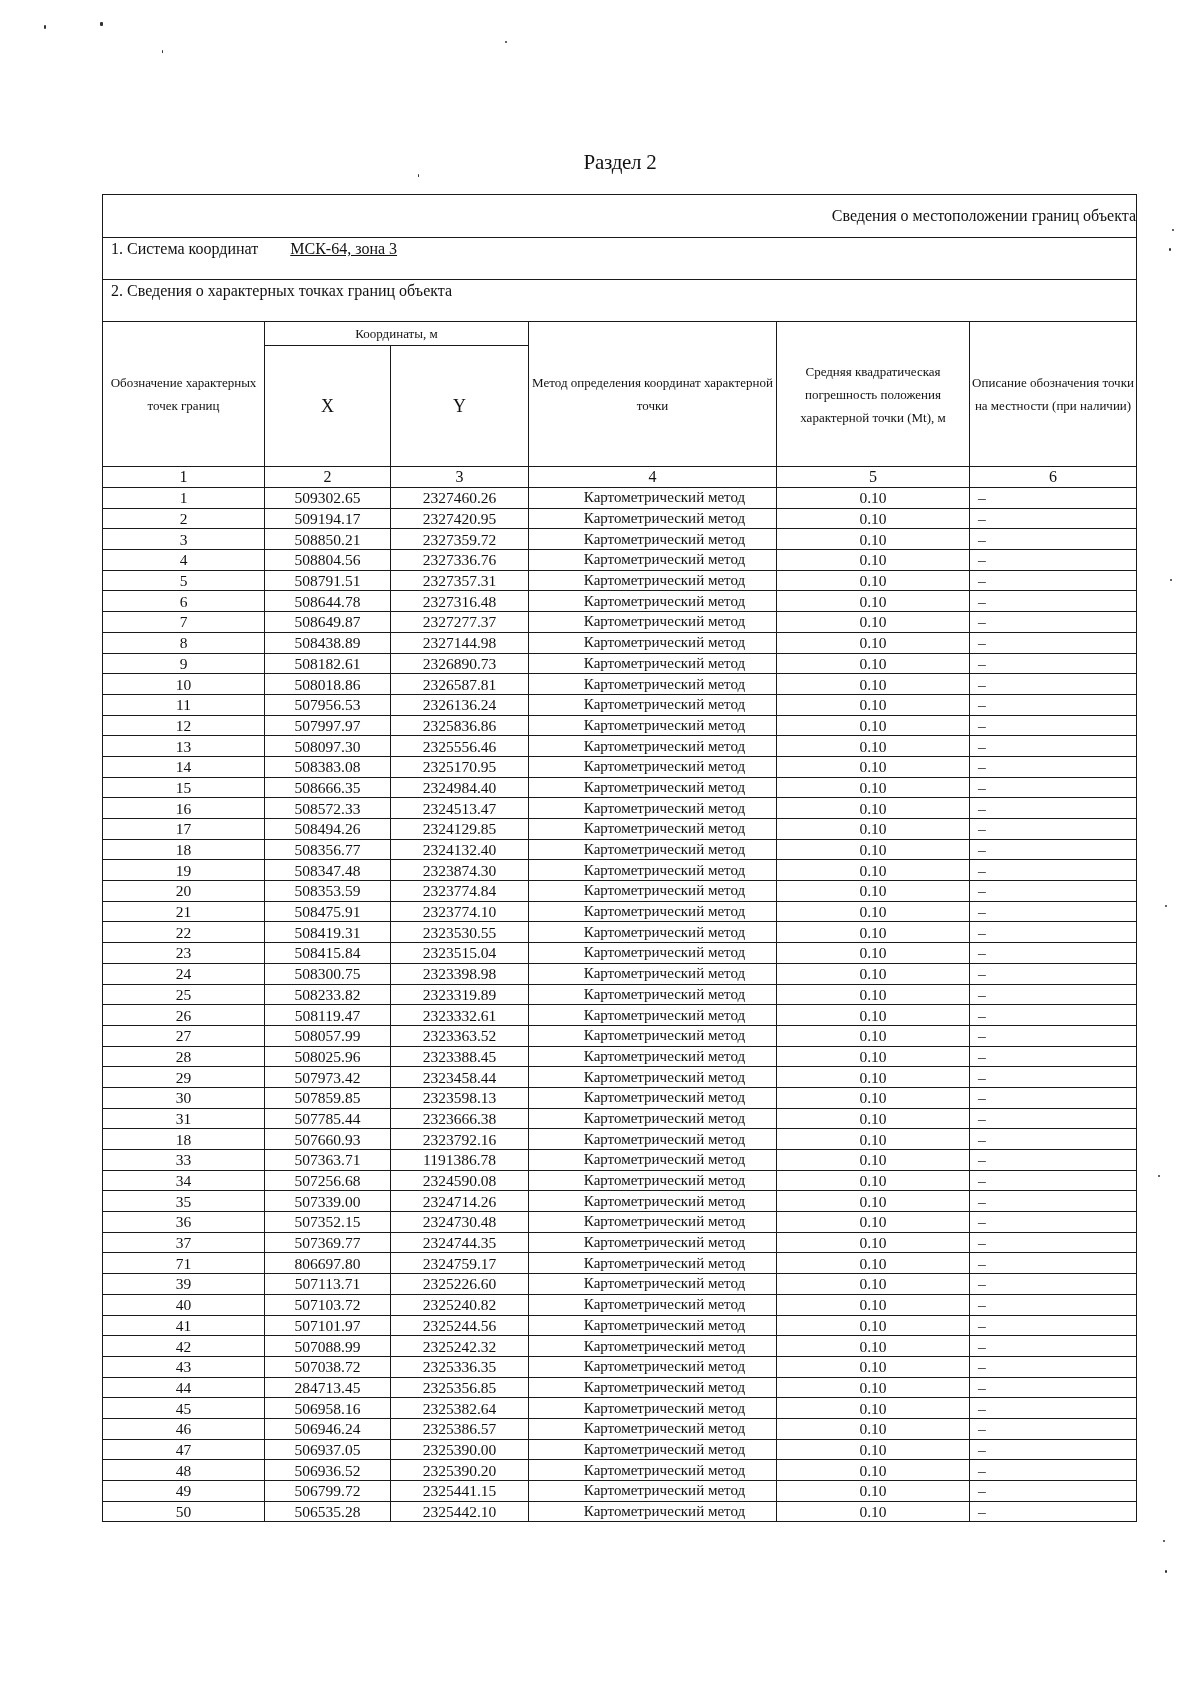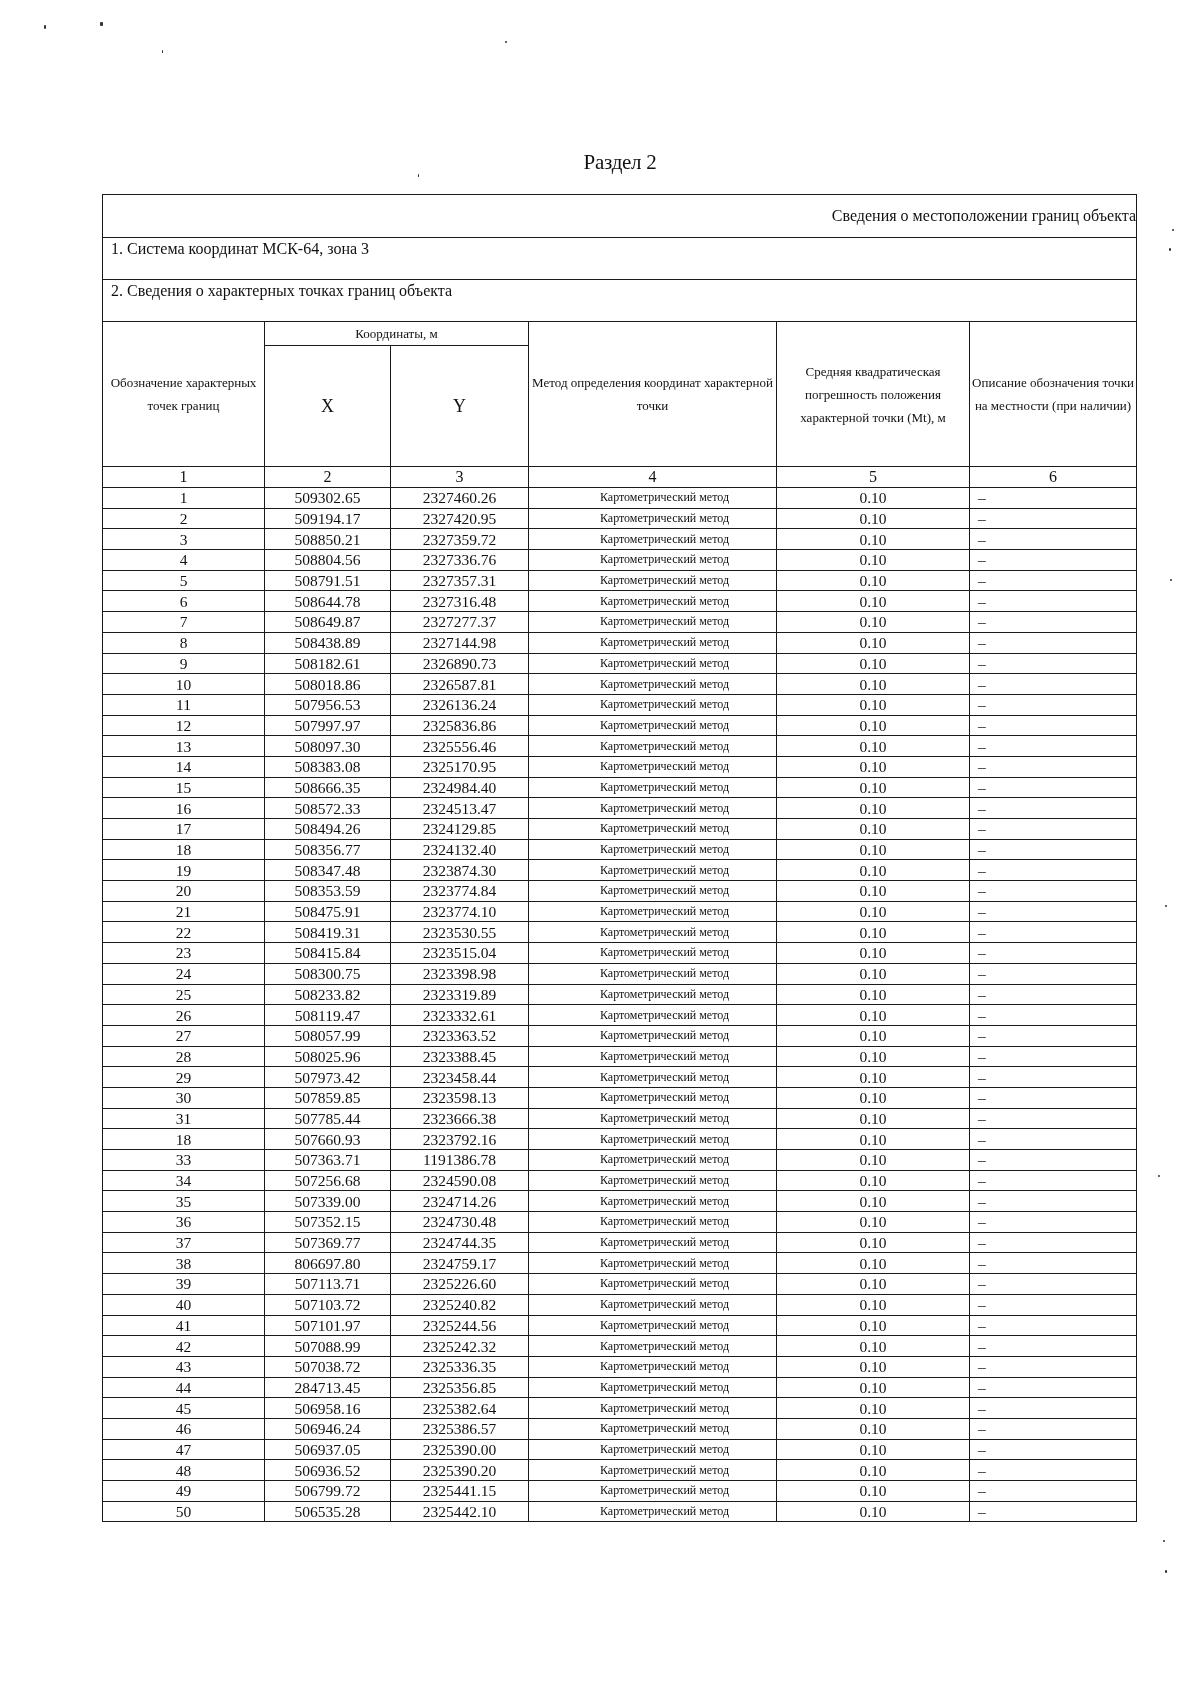--- a/index.html
+++ b/index.html
@@ -52,20 +52,22 @@
   }
   .info-row td {
     height: 39px;
     text-align: left;
     padding-left: 8px !important;
     font-size: 16px;
     vertical-align: top;
     padding-top: 2px !important;
   }
   .info-row .underline {
+    text-decoration: underline;
+    margin-left: 28px;
   }
   .hdr th {
     text-align: center;
     vertical-align: middle;
     font-size: 13px;
     line-height: 23px;
   }
   .hdr-coord {
     height: 22px;
   }
@@ -83,21 +85,21 @@
     height: 19.7px;
     line-height: 19px;
     text-align: center;
     font-size: 15.5px;
   }
   .data-row td.desc {
     text-align: left;
     padding-left: 8px;
   }
   .data-row td.method {
-    font-size: 12px;
+    font-size: 15px;
     padding-left: 24px;
   }
 </style>
 </head>
 <body>
 
 <div class="speck" style="left:44px;top:25px;width:2px;height:4px;"></div>
 <div class="speck" style="left:100px;top:22px;width:3px;height:4px;"></div>
 <div class="speck" style="left:162px;top:50px;width:1px;height:3px;"></div>
 <div class="speck" style="left:505px;top:41px;width:2px;height:2px;"></div>
@@ -444,21 +446,21 @@
       </tr>
       <tr class="data-row">
         <td>37</td>
         <td>507369.77</td>
         <td>2324744.35</td>
         <td class="method">Картометрический метод</td>
         <td>0.10</td>
         <td class="desc">–</td>
       </tr>
       <tr class="data-row">
-        <td>38</td>
+        <td>71</td>
         <td>806697.80</td>
         <td>2324759.17</td>
         <td class="method">Картометрический метод</td>
         <td>0.10</td>
         <td class="desc">–</td>
       </tr>
       <tr class="data-row">
         <td>39</td>
         <td>507113.71</td>
         <td>2325226.60</td>

